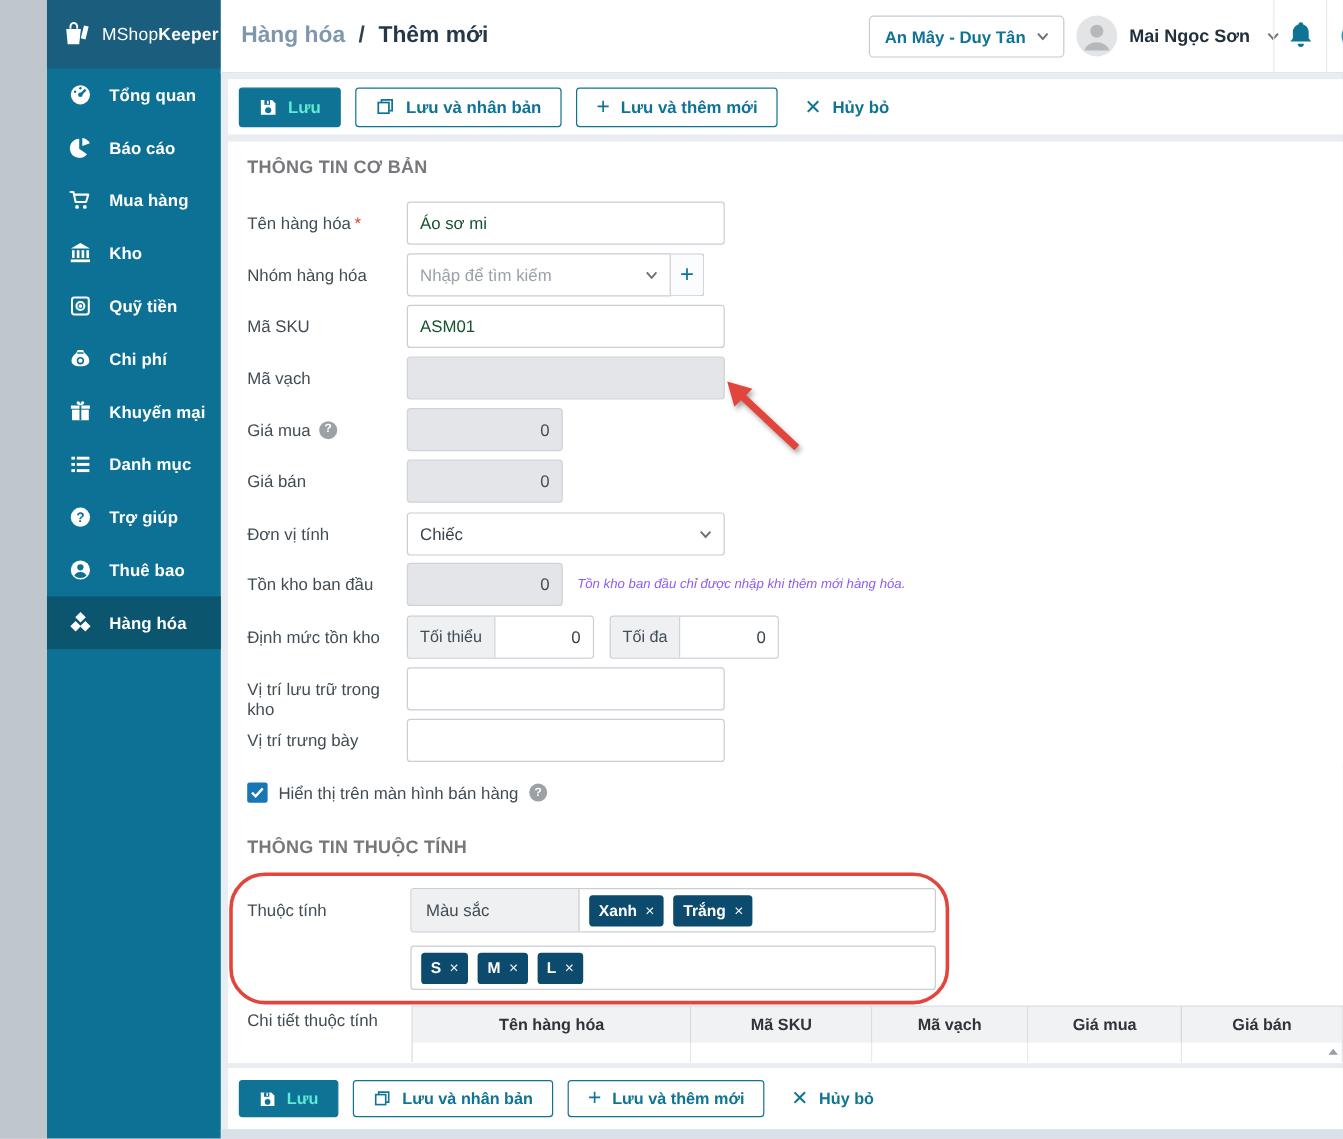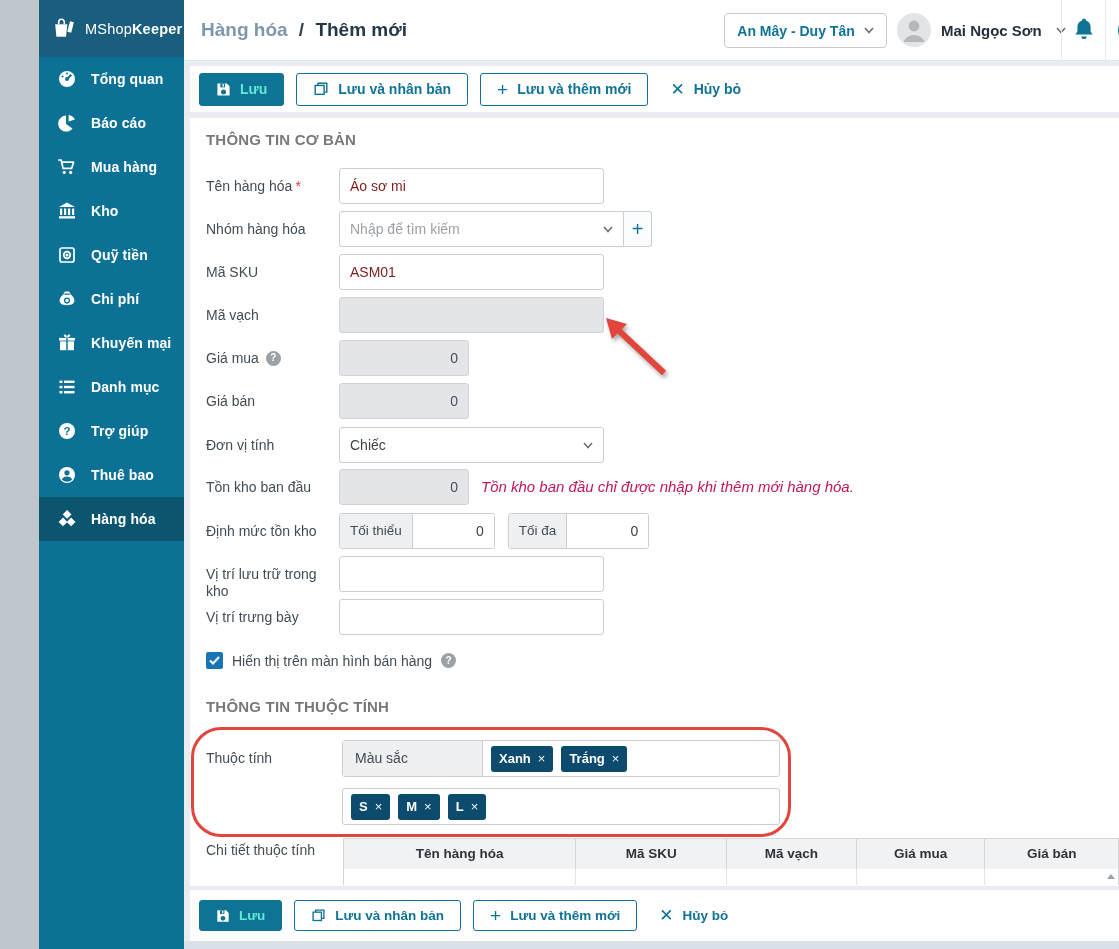--- a/index.html
+++ b/index.html
@@ -40,31 +40,31 @@
   .footbar .btn{height:31px;font-size:13.5px;}
   .glyph-plus{font-size:19px;font-weight:400;line-height:1;}
   .glyph-x{font-size:17px;font-weight:700;line-height:1;}
 
   
   .panel{position:absolute;left:151px;top:118px;width:960px;height:768px;background:#fff;overflow:hidden;}
   .section-title{position:absolute;left:16px;font-size:15px;font-weight:700;color:#77787b;letter-spacing:.2px;}
   .frow{position:absolute;left:16px;display:flex;}
   .flabel{width:133px;font-size:14px;color:#414c55;line-height:36px;flex:none;}
   .req{color:#e53935;margin-left:3px;}
-  .inp{height:36px;border:1px solid #c9ced3;border-radius:3px;padding:0 10px;font-size:14px;color:#7f1d1d;font-family:inherit;background:#fff;box-sizing:border-box;outline:none;}
+  .inp{height:36px;border:1px solid #c9ced3;border-radius:3px;padding:0 10px;font-size:14px;color:#14532d;font-family:inherit;background:#fff;box-sizing:border-box;outline:none;}
   .inp::placeholder{color:#9aa1a8;}
   .inp.dis{background:#e3e5e8;border-color:#cfd3d7;color:#4a4f54;}
   .num{text-align:right;}
   .w-wide{width:265px;}
   .w-narrow{width:130px;}
   .sel{position:relative;height:36px;border:1px solid #c9ced3;border-radius:3px;background:#fff;box-sizing:border-box;display:flex;align-items:center;padding:0 10px;font-size:14px;color:#39434b;cursor:pointer;}
   .sel .ph{color:#9aa1a8;}
   .sel .chev{position:absolute;right:10px;}
   .add-btn{width:28px;height:36px;border:1px solid #c9ced3;border-left:none;border-radius:0 3px 3px 0;background:#fbfcfd;color:#0f7396;font-size:20px;font-weight:400;display:flex;align-items:center;justify-content:center;cursor:pointer;box-sizing:border-box;}
-  .note{font-size:15px;font-style:italic;color:#be185d;line-height:36px;margin-left:12px;}
+  .note{font-size:11px;font-style:italic;color:#8b5cf6;line-height:36px;margin-left:12px;}
   .help-dot{width:15px;height:15px;border-radius:50%;background:#9ca1a6;color:#fff;font-size:10px;font-weight:700;display:inline-flex;align-items:center;justify-content:center;margin-left:7px;}
   .limit-group{display:flex;border:1px solid #c9ced3;border-radius:3px;overflow:hidden;height:36px;box-sizing:border-box;}
   .limit-label{background:#eef0f2;border-right:1px solid #c9ced3;padding:0 10px;line-height:34px;font-size:13.5px;color:#414c55;}
   .limit-inp{border:none;width:71px;text-align:right;padding:0 10px 0 0;font-size:14px;color:#39434b;font-family:inherit;outline:none;background:#fff;}
   .cbrow{position:absolute;left:16px;display:flex;align-items:center;gap:9px;}
   .cb{width:17px;height:17px;border-radius:2px;background:#1976b4;display:inline-flex;align-items:center;justify-content:center;cursor:pointer;}
   .cb-label{font-size:14px;color:#414c55;}
   
   .attr-row{position:absolute;left:152px;width:438px;height:37px;border:1px solid #c9ced3;border-radius:3px;background:#fff;display:flex;box-sizing:border-box;}
   .attr-name{width:140px;flex:none;background:#eef0f2;border-right:1px solid #c9ced3;line-height:35px;padding-left:12px;font-size:14px;color:#414c55;box-sizing:border-box;}
@@ -305,21 +305,21 @@
 
     <div class="section-title" style="top:13px">THÔNG TIN CƠ BẢN</div>
 
     <div class="frow" style="top:50px">
       <span class="flabel"><span>Tên hàng hóa</span><span class="req">*</span></span>
       <input class="inp w-wide" value="Áo sơ mi" style="">
     </div>
 
     <div class="frow" style="top:93px">
       <span class="flabel">Nhóm hàng hóa</span>
-      <div class="sel" style="width:285px;border-radius:3px 0 0 3px">
+      <div class="sel" style="width:220px;border-radius:3px 0 0 3px">
         <span class="ph">Nhập để tìm kiếm</span>
         <span class="chev" style="display:inline-flex">
             <svg width="10" height="7" viewBox="0 0 10 7">
               <polyline points="1,1 5,5.5 9,1" fill="none" stroke="#6b7177" stroke-width="1.6"></polyline>
             </svg>
           </span>
       </div>
       <div class="add-btn">
           <span>+</span>
         </div>

